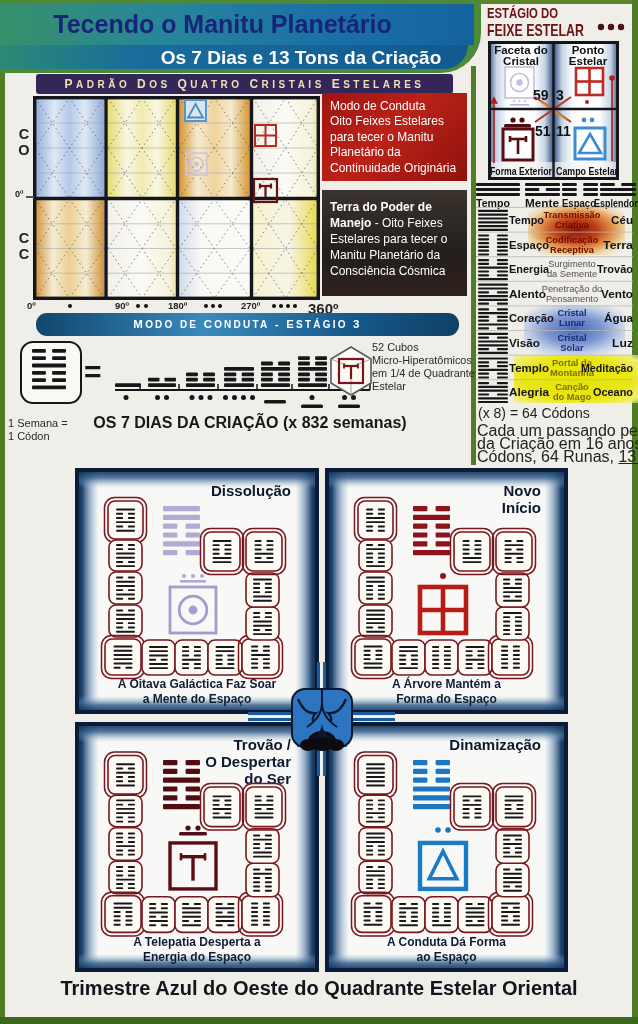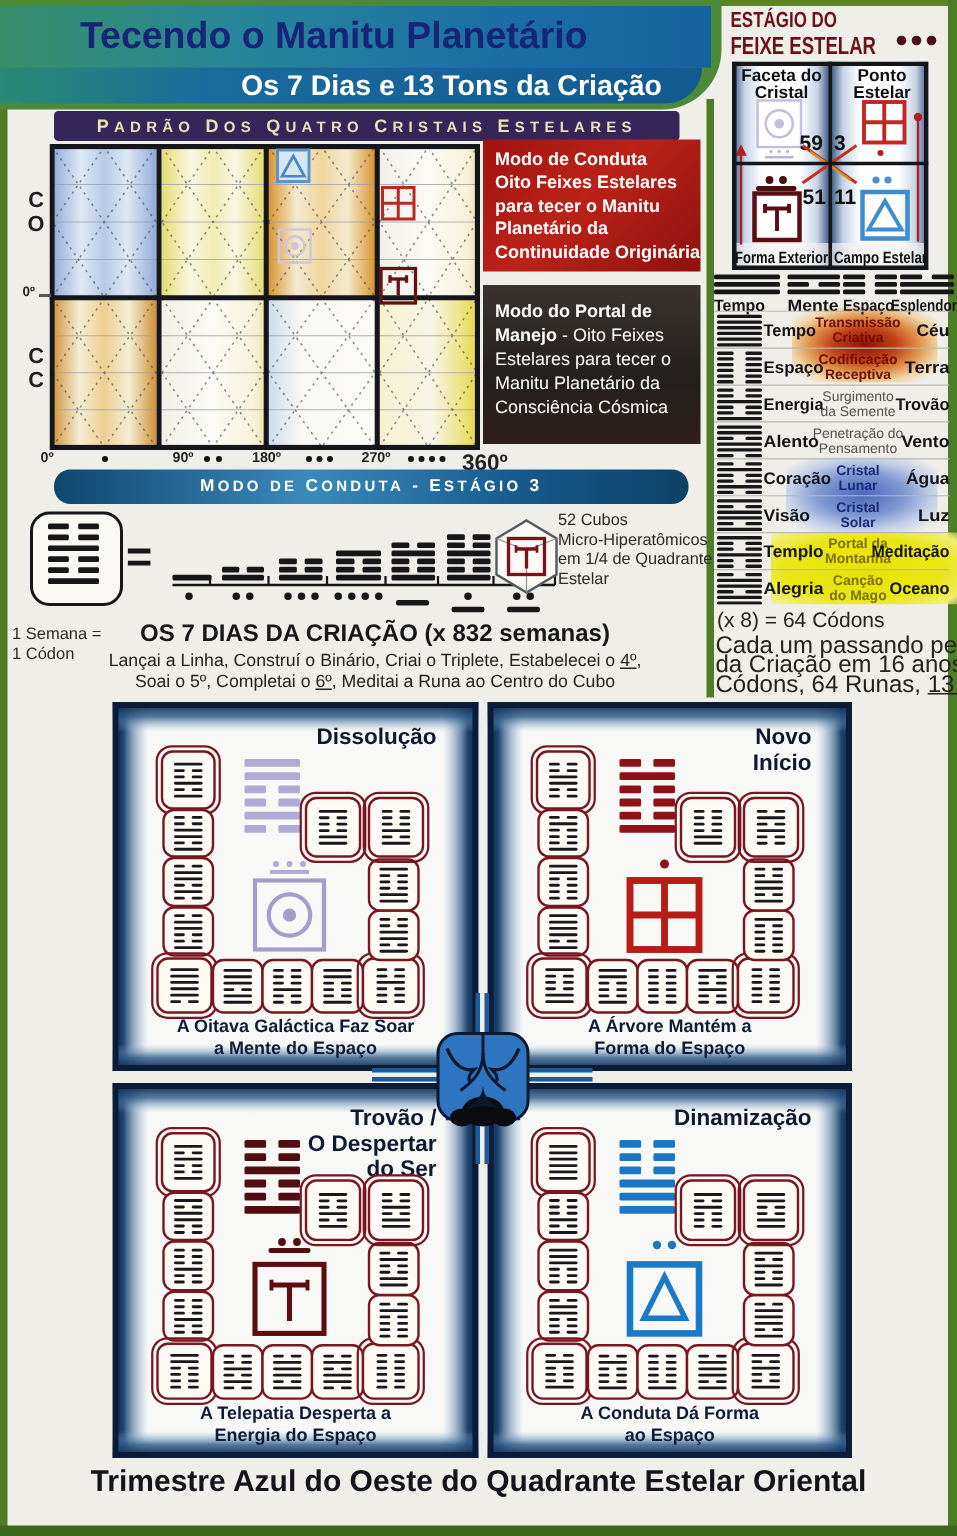--- a/index.html
+++ b/index.html
@@ -417,23 +417,23 @@
 <div class="abs" style="left:136px;top:304px;width:4px;height:4px;border-radius:50%;background:#111;"></div>
 <div class="abs" style="left:144px;top:304px;width:4px;height:4px;border-radius:50%;background:#111;"></div>
 <div class="abs" style="left:204px;top:304px;width:4px;height:4px;border-radius:50%;background:#111;"></div>
 <div class="abs" style="left:211px;top:304px;width:4px;height:4px;border-radius:50%;background:#111;"></div>
 <div class="abs" style="left:218px;top:304px;width:4px;height:4px;border-radius:50%;background:#111;"></div>
 <div class="abs" style="left:272px;top:304px;width:4px;height:4px;border-radius:50%;background:#111;"></div>
 <div class="abs" style="left:279px;top:304px;width:4px;height:4px;border-radius:50%;background:#111;"></div>
 <div class="abs" style="left:286px;top:304px;width:4px;height:4px;border-radius:50%;background:#111;"></div>
 <div class="abs" style="left:293px;top:304px;width:4px;height:4px;border-radius:50%;background:#111;"></div>
 
-<div class="abs" style="left:322px;top:93px;width:145px;height:88px;background:linear-gradient(135deg,#a01410,#bb2218 45%,#8e120e);color:#fff;padding:6px 0 0 8px;box-sizing:border-box;font-size:12px;line-height:15.4px;font-weight:bold;white-space:nowrap;">Modo de Conduta<br>Oito Feixes Estelares<br>para tecer o Manitu<br>Planetário da<br>Continuidade Originária</div>
-
-<div class="abs" style="left:322px;top:190px;width:145px;height:106px;background:linear-gradient(180deg,#3a332e,#231f1d 60%,#2f201c);color:#fff;padding:9px 0 0 8px;box-sizing:border-box;font-size:12px;line-height:16px;white-space:nowrap;"><b>Modo do Portal de</b><br><b>Manejo</b> - Oito Feixes<br>Estelares para tecer o<br>Manitu Planetário da<br>Consciência Cósmica</div>
+<div class="abs" style="left:322px;top:93px;width:145px;height:88px;background:linear-gradient(135deg,#a01410,#bb2218 45%,#8e120e);color:#fff;padding:6px 0 0 8px;box-sizing:border-box;font-size:12px;line-height:15.4px;font-weight:normal;white-space:nowrap;">Modo de Conduta<br>Oito Feixes Estelares<br>para tecer o Manitu<br>Planetário da<br>Continuidade Originária</div>
+
+<div class="abs" style="left:322px;top:190px;width:145px;height:106px;background:linear-gradient(180deg,#3a332e,#231f1d 60%,#2f201c);color:#fff;padding:9px 0 0 8px;box-sizing:border-box;font-size:12px;line-height:16px;white-space:nowrap;"><b>Terra do Poder de</b><br><b>Manejo</b> - Oito Feixes<br>Estelares para tecer o<br>Manitu Planetário da<br>Consciência Cósmica</div>
 
 <div class="abs" style="left:36px;top:313px;width:423px;height:23px;border-radius:11px;background:linear-gradient(90deg,#10466e,#3a8abc 40%,#15588a 75%,#0f4166);text-align:center;color:#fff;font-weight:bold;font-size:11.5px;letter-spacing:2.2px;line-height:23px;">M<span style="font-size:10px;">ODO</span> <span style="font-size:10px;">DE</span> C<span style="font-size:10px;">ONDUTA</span> - E<span style="font-size:10px;">STÁGIO</span> 3</div>
 
 <div class="abs" style="left:20px;top:341px;width:58px;height:59px;border:2.6px solid #17171a;border-radius:13px;background:#faf9f4;"></div>
 <div class="abs" style="left:20px;top:341px;width:58px;height:59px;"><svg width="58" height="59" viewBox="0 0 58 59">
         <rect x="12.0" y="8.0" width="13.9" height="3.8" rx="1" fill="#17171a"></rect>
         <rect x="32.1" y="8.0" width="13.9" height="3.8" rx="1" fill="#17171a"></rect>
         <rect x="12.0" y="15.3" width="13.9" height="3.8" rx="1" fill="#17171a"></rect>
         <rect x="32.1" y="15.3" width="13.9" height="3.8" rx="1" fill="#17171a"></rect>
         <rect x="12.0" y="22.6" width="34.0" height="3.8" rx="1" fill="#17171a"></rect>
@@ -521,21 +521,20 @@
           <line x1="23" y1="21" x2="23" y2="34" stroke-width="2.2"></line>
           <line x1="16" y1="18.5" x2="16" y2="23.5" stroke-width="1.8"></line>
           <line x1="30" y1="18.5" x2="30" y2="23.5" stroke-width="1.8"></line>
         </g>
       </svg></div>
 
 <div class="abs" style="left:372px;top:341px;width:104px;font-size:10.9px;line-height:12.9px;white-space:nowrap;color:#2a2a26;">52 Cubos<br>Micro-Hiperatômicos<br>em 1/4 de Quadrante<br>Estelar</div>
 
 <div class="abs" style="left:40px;top:414px;width:420px;text-align:center;font-size:16px;font-weight:bold;color:#17171a;">OS 7 DIAS DA CRIAÇÃO (x 832 semanas)</div>
 
-<div class="abs" style="left:30px;top:434px;width:440px;text-align:center;font-size:11.8px;line-height:13.8px;color:#23231f;">Lançai a Linha, Construí o Binário, Criai o Triplete, Estabelecei o <u>4º</u>,<br>Soai o 5º, Completai o <u>6º</u>, Meditai a Runa ao Centro do Cubo</div>
 
 <div class="abs" style="left:75px;top:468px;width:244px;height:246px;"><svg width="244" height="246" viewBox="0 0 244 246">
         <defs>
 <linearGradient id="bl1" x1="0" y1="0" x2="1" y2="0">
             <stop offset="0" stop-color="#0a1c38"></stop>
             <stop offset="0.3" stop-color="#1e4570"></stop>
             <stop offset="0.7" stop-color="#7d9cc0" stop-opacity="0.55"></stop>
             <stop offset="1" stop-color="#9db8d4" stop-opacity="0"></stop>
           </linearGradient>
 <linearGradient id="br1" x1="1" y1="0" x2="0" y2="0">

